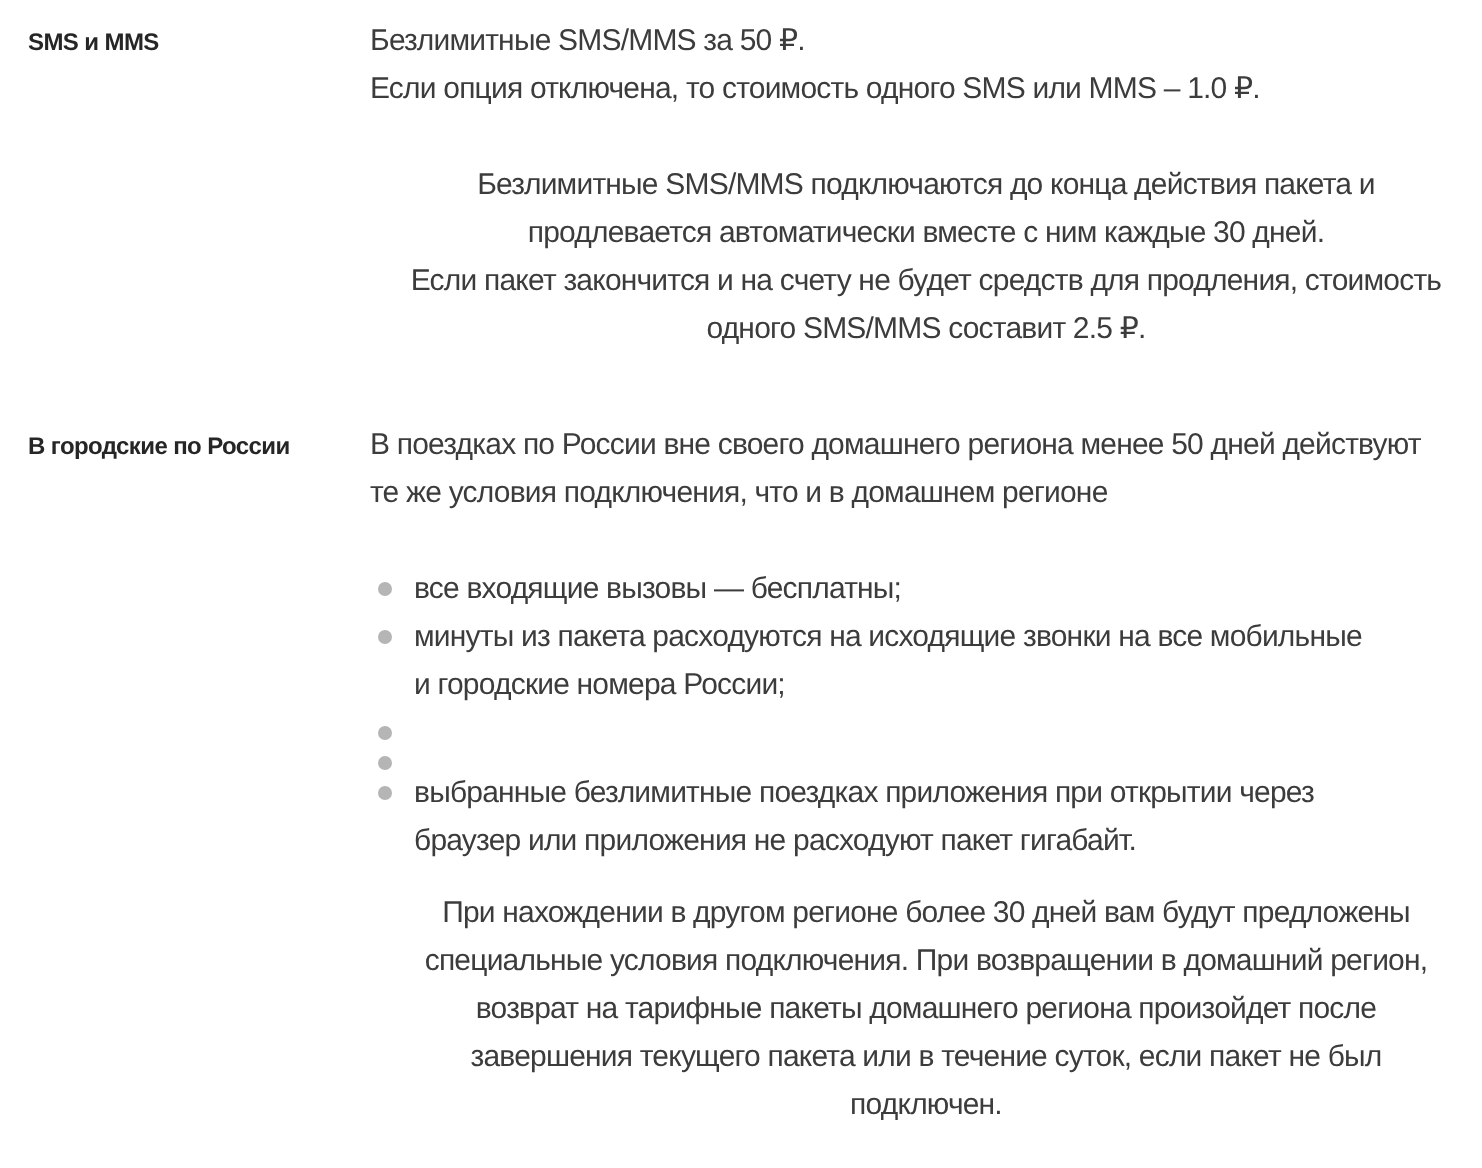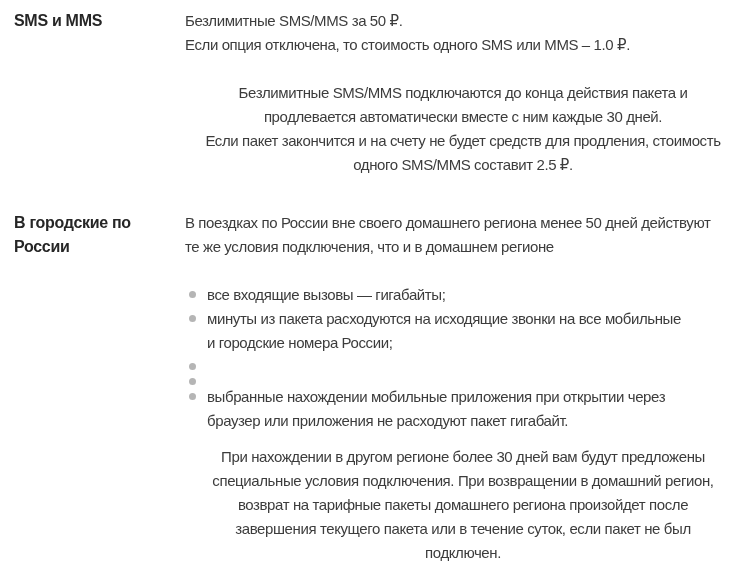--- a/index.html
+++ b/index.html
@@ -16,21 +16,21 @@
     letter-spacing: -0.4px;
     box-sizing: border-box;
     padding: 9px 0 0 14px;
   }
   .section { display: flex; align-items: flex-start; }
   .section-sms { margin-bottom: 34px; }
   .col-label {
     width: 171px;
     flex: none;
     font-weight: bold;
-    font-size: 16px;
+    font-size: 12px;
     letter-spacing: -0.3px;
     color: #262626;
     line-height: 24px;
   }
   .col-content { width: 556px; flex: none; }
   .col-content p {
     margin: 0 0 24px 0;
     white-space: pre-line;
   }
   .col-content p:last-child { margin-bottom: 0; text-align: center; }
@@ -68,36 +68,36 @@
   </div>
 
   <div class="section">
     <div class="col-label">В городские по России</div>
     <div class="col-content">
       <p>В поездках по России вне своего домашнего региона менее 50 дней действуют
 те же условия подключения, что и в домашнем регионе</p>
       <ul class="cond-list">
         <li>
           <span class="dot"></span>
-          <span class="li-text">все входящие вызовы — гигабайты;</span>
+          <span class="li-text">все входящие вызовы — бесплатны;</span>
         </li>
         <li>
           <span class="dot"></span>
           <span class="li-text">минуты из пакета расходуются на исходящие звонки на все мобильные
 и городские номера России;</span>
         </li>
         <li>
           <span class="dot"></span>
         </li>
         <li>
           <span class="dot"></span>
         </li>
         <li>
           <span class="dot"></span>
-          <span class="li-text">выбранные нахождении мобильные приложения при открытии через
+          <span class="li-text">выбранные безлимитные поездках приложения при открытии через
 браузер или приложения не расходуют пакет гигабайт.</span>
         </li>
       </ul>
       <p>При нахождении в другом регионе более 30 дней вам будут предложены
 специальные условия подключения. При возвращении в домашний регион,
 возврат на тарифные пакеты домашнего региона произойдет после
 завершения текущего пакета или в течение суток, если пакет не был
 подключен.</p>
     </div>
   </div>

